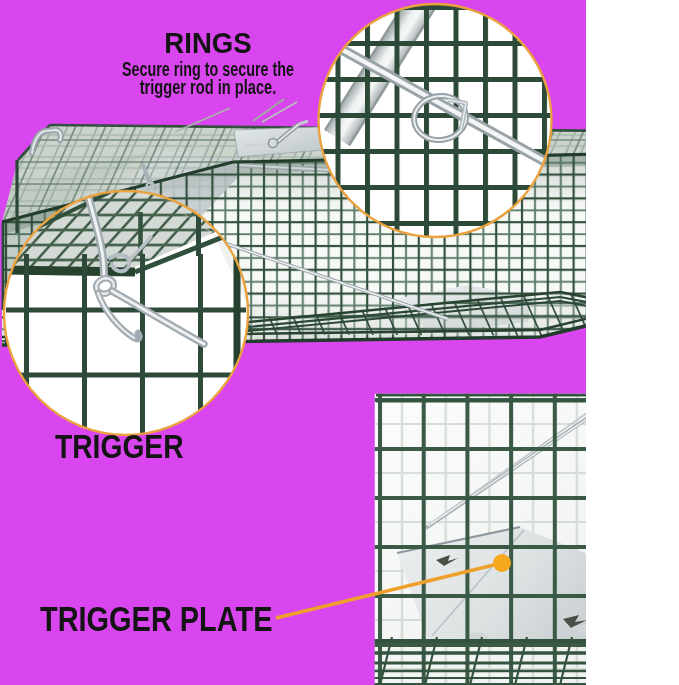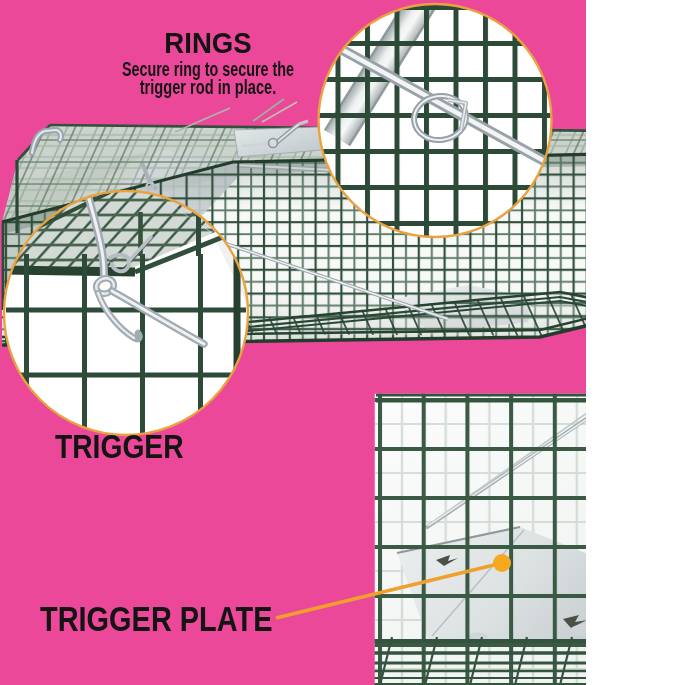--- a/index.html
+++ b/index.html
@@ -1,16 +1,16 @@
 <!DOCTYPE html>
 <html><head>
 <meta charset="utf-8">
 <style>
   html,body{margin:0;padding:0;background:#fff;}
-  #stage{position:relative;width:586px;height:685px;overflow:hidden;background:#ec4899;
+  #stage{position:relative;width:586px;height:685px;overflow:hidden;background:#d946ef;
          font-family:"Liberation Sans",sans-serif;}
 </style>
 </head>
 <body>
 <div id="stage">
 <svg width="679" height="685" viewBox="0 0 679 685" xmlns="http://www.w3.org/2000/svg">
 <defs>
   <clipPath id="cpTop">
           <polygon points="50,125 619,131 648,153 233,162 2,222 18,160"></polygon>
         </clipPath>

